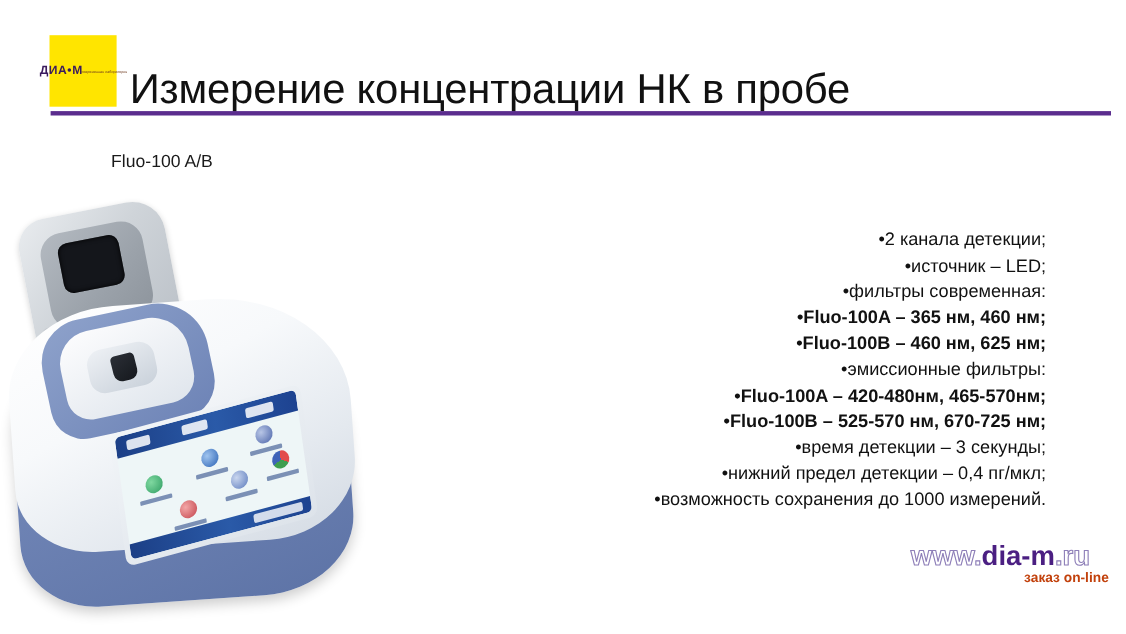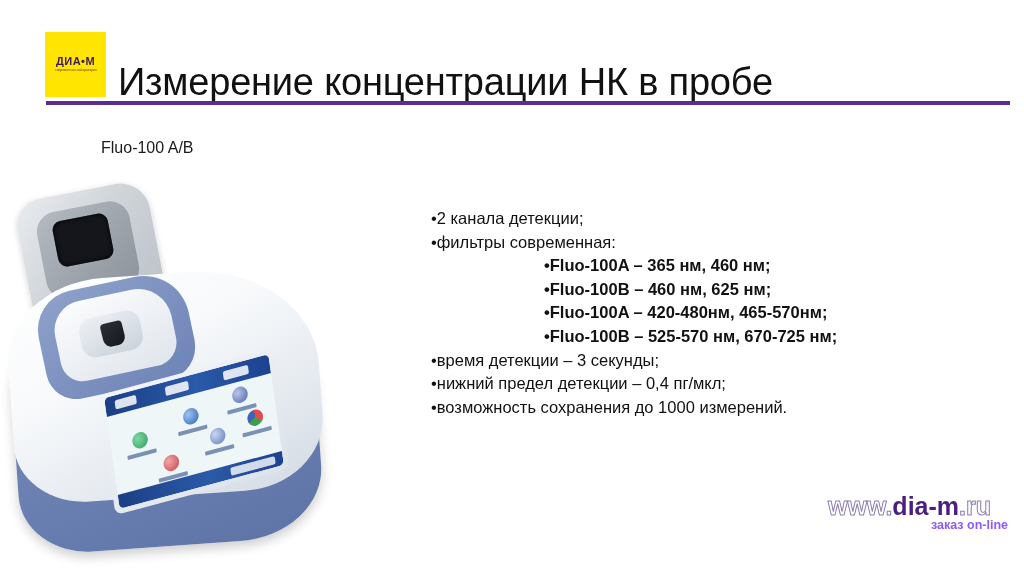--- a/index.html
+++ b/index.html
@@ -22,21 +22,21 @@
     left: 0; top: 0;
     width: 1024px;
     height: 112px;
   }
   #brand-logo-box {
     position: absolute;
     left: 45px; top: 32px;
     width: 61px; height: 65px;
     background: #FFE500;
     display: flex;
-    flex-direction: column;
+    flex-direction: row;
     align-items: center;
     justify-content: center;
   }
   #brand-logo-wordmark {
     font-family: "Liberation Sans", sans-serif;
     font-weight: bold;
     font-size: 11px;
     letter-spacing: 0.5px;
     color: #3A1A5E;
     line-height: 1;
@@ -232,20 +232,21 @@
 
   
   #spec-list {
     position: absolute;
     left: 431px;
     top: 207px;
     width: 520px;
     font-size: 16.5px;
     line-height: 23.6px;
     color: #111111;
+    text-align: right;
   }
   #spec-list .spec-line {
     white-space: nowrap;
   }
   #spec-list .spec-line.level-2 {
     padding-left: 113px;
     font-weight: bold;
   }
   #spec-list .bullet-dot {
     font-size: 16.5px;
@@ -276,21 +277,21 @@
   }
   #footer-url .dark {
     color: #4B1F82;
   }
   #footer-tagline {
     position: absolute;
     right: 2px;
     top: 26px;
     font-size: 12.5px;
     font-weight: bold;
-    color: #8b5cf6;
+    color: #c2410c;
     white-space: nowrap;
   }
 </style>
 </head>
 <body>
 
 <div id="slide-header">
 
   <div id="brand-logo-box">
     <div id="brand-logo-wordmark">ДИА•М</div>
@@ -346,23 +347,25 @@
     <div class="app-icon" style="left:140px; top:50px; background:conic-gradient(#e24b4b 0deg 120deg,#3f9d4f 120deg 240deg,#3f63b8 240deg 360deg);"></div>
     <div class="app-label" style="left:133px; top:70px;"></div>
 
     <div class="botbar"></div>
     <div class="bb-item" style="right:8px; width:46px;"></div>
   </div>
 </div>
 
 <div id="spec-list">
     <div class="spec-line level-1"><span class="bullet-dot">•</span><span>2 канала детекции;</span></div>
+    <div class="spec-line level-1"><span class="bullet-dot">•</span><span>источник – LED;</span></div>
     <div class="spec-line level-1"><span class="bullet-dot">•</span><span>фильтры современная:</span></div>
     <div class="spec-line level-2"><span class="bullet-dot">•</span><span>Fluo-100A – 365 нм, 460 нм;</span></div>
     <div class="spec-line level-2"><span class="bullet-dot">•</span><span>Fluo-100B – 460 нм, 625 нм;</span></div>
+    <div class="spec-line level-1"><span class="bullet-dot">•</span><span>эмиссионные фильтры:</span></div>
     <div class="spec-line level-2"><span class="bullet-dot">•</span><span>Fluo-100A – 420-480нм, 465-570нм;</span></div>
     <div class="spec-line level-2"><span class="bullet-dot">•</span><span>Fluo-100B – 525-570 нм, 670-725 нм;</span></div>
     <div class="spec-line level-1"><span class="bullet-dot">•</span><span>время детекции – 3 секунды;</span></div>
     <div class="spec-line level-1"><span class="bullet-dot">•</span><span>нижний предел детекции – 0,4 пг/мкл;</span></div>
     <div class="spec-line level-1"><span class="bullet-dot">•</span><span>возможность сохранения до 1000 измерений.</span></div>
   </div>
 
 <div id="footer-logo">
   <div id="footer-url">
     <span class="light">www.</span><span class="dark">dia-m</span><span class="light">.</span><span class="light">ru</span>

